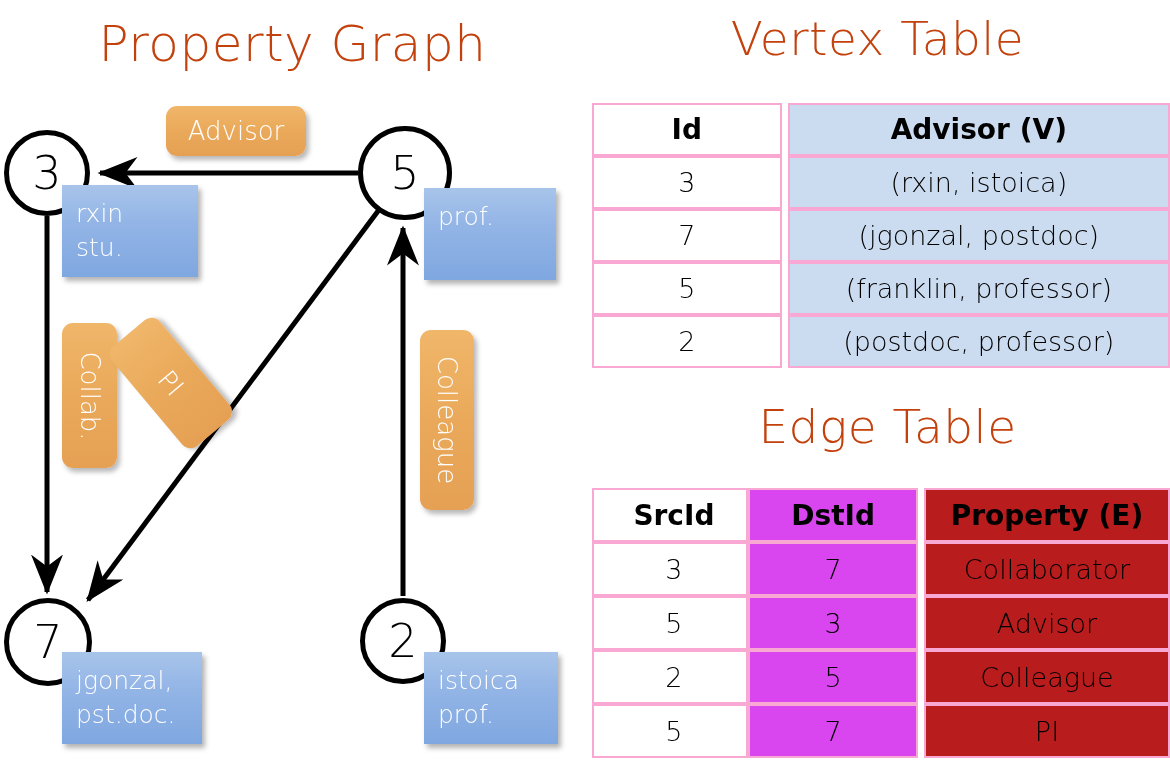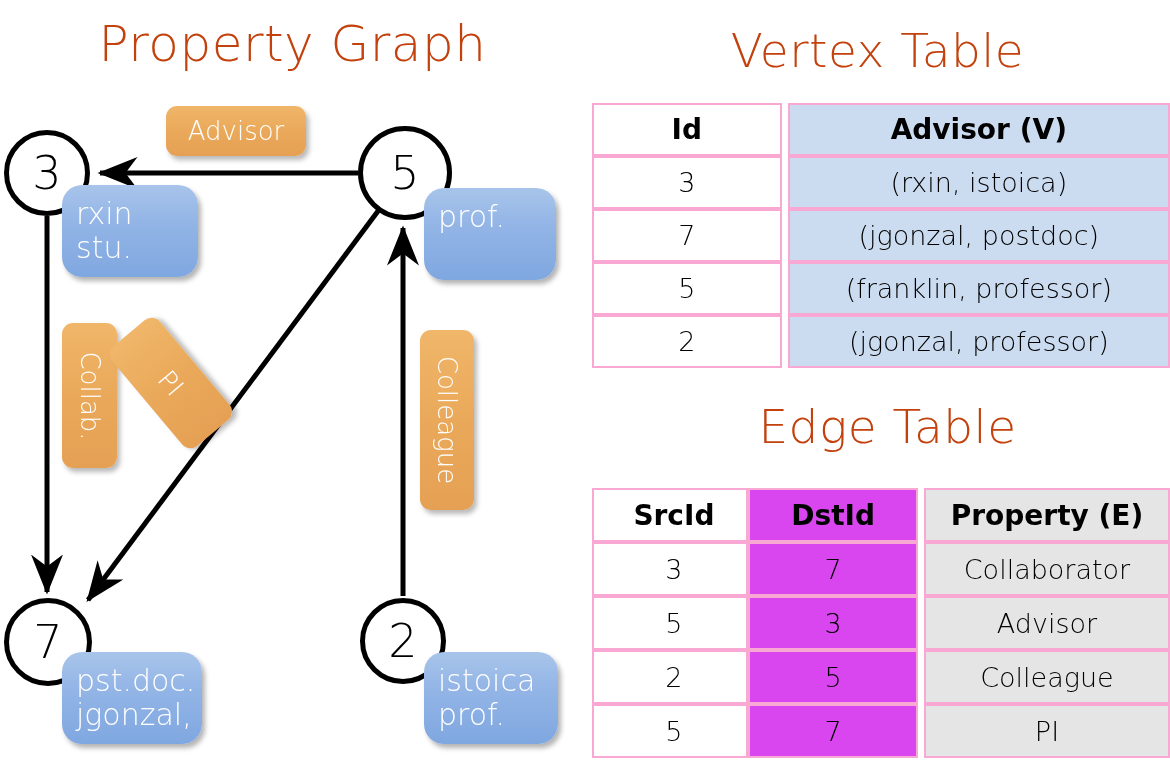--- a/index.html
+++ b/index.html
@@ -28,21 +28,20 @@
     left: 0; top: 14px; width: 585px;
     text-align: center;
     font-size: 50px;
     line-height: 60px;
   }
   #title-vertex-table {
     left: 585px; top: 10px; width: 585px;
     text-align: center;
     font-size: 47px;
     line-height: 58px;
-    margin-top: 12px;
   }
   #title-edge-table {
     left: 595px; top: 398px; width: 585px;
     text-align: center;
     font-size: 47px;
     line-height: 58px;
   }
 
   
   #graph-panel {
@@ -73,27 +72,27 @@
     z-index: 3;
   }
   #node-3 { left: 4px;   top: 130px; width: 86px; height: 86px; }
   #node-5 { left: 358px; top: 126px; width: 94px; height: 94px; }
   #node-7 { left: 4px;   top: 598px; width: 88px; height: 88px; }
   #node-2 { left: 360px; top: 598px; width: 86px; height: 86px; }
 
   
   .prop-box {
     position: absolute;
-    border-radius: 20px;
+    border-radius: 0;
     background: linear-gradient(to bottom, #a8c4ea 0%, #93b5e6 40%, #7fa7e0 100%);
     box-shadow: 3px 4px 5px rgba(0,0,0,0.30);
     color: #ffffff;
     font-family: "DejaVu Sans", sans-serif;
     font-weight: 300;
-    font-size: 30px;
+    font-size: 25px;
     line-height: 34px;
     padding: 12px 0 12px 14px;
     box-sizing: border-box;
     z-index: 4;
   }
   #vbox-rxin     { left: 62px;  top: 185px; width: 136px; height: 92px; }
   #vbox-franklin { left: 424px; top: 188px; width: 132px; height: 92px; }
   #vbox-jgonzal  { left: 62px;  top: 652px; width: 140px; height: 92px; }
   #vbox-istoica  { left: 424px; top: 652px; width: 134px; height: 92px; }
 
@@ -155,21 +154,21 @@
   #vertex-table { left: 592px; top: 103px; }
   #vertex-table .c-id   { width: 186px; height: 49px; font-size: 27px; background:#fff; }
   #vertex-table .c-prop { width: 379px; height: 49px; font-size: 27px; background:#ccdcf0; }
   #vertex-table .gapcol { width: 6px; border: none; background: #fff; }
   #vertex-table thead .c-id   { font-size: 28px; }
   #vertex-table thead .c-prop { font-size: 28px; }
 
   #edge-table { left: 592px; top: 488px; }
   #edge-table .c-src  { width: 148px; height: 50px; font-size: 27px; background:#fff;padding-left:8px; }
   #edge-table .c-dst  { width: 172px; height: 50px; font-size: 27px; background:#d946ef; }
-  #edge-table .c-prop { width: 247px; height: 50px; font-size: 27px; background:#e5e5e5; }
+  #edge-table .c-prop { width: 247px; height: 50px; font-size: 27px; background:#b91c1c; }
   #edge-table .gapcol { width: 6px; border: none; background: #fff; }
   #edge-table thead .c-src,
   #edge-table thead .c-dst,
   #edge-table thead .c-prop { font-size: 28px; }
 </style>
 </head>
 <body>
 
 <div class="title" id="title-property-graph">Property Graph</div>
 
@@ -209,22 +208,22 @@
   </div>
 
   <div class="prop-box" id="vbox-rxin">
     <div>rxin</div>
     <div>stu.</div>
   </div>
   <div class="prop-box" id="vbox-franklin">
     <div>prof.</div>
   </div>
   <div class="prop-box" id="vbox-jgonzal">
+    <div>jgonzal,</div>
     <div>pst.doc.</div>
-    <div>jgonzal,</div>
   </div>
   <div class="prop-box" id="vbox-istoica">
     <div>istoica</div>
     <div>prof.</div>
   </div>
 
   <div class="edge-label" id="elabel-advisor">
     <span>Advisor</span>
   </div>
   <div class="edge-label" id="elabel-collab">
@@ -258,21 +257,21 @@
       <td class="c-prop">(jgonzal, postdoc)</td>
     </tr>
     <tr>
       <td class="c-id">5</td>
       <td class="gapcol"></td>
       <td class="c-prop">(franklin, professor)</td>
     </tr>
     <tr>
       <td class="c-id">2</td>
       <td class="gapcol"></td>
-      <td class="c-prop">(jgonzal, professor)</td>
+      <td class="c-prop">(postdoc, professor)</td>
     </tr>
   </tbody>
 </table>
 
 <table class="tbl" id="edge-table">
   <thead>
     <tr>
       <th class="c-src">SrcId</th>
       <th class="c-dst">DstId</th>
       <td class="gapcol"></td>

